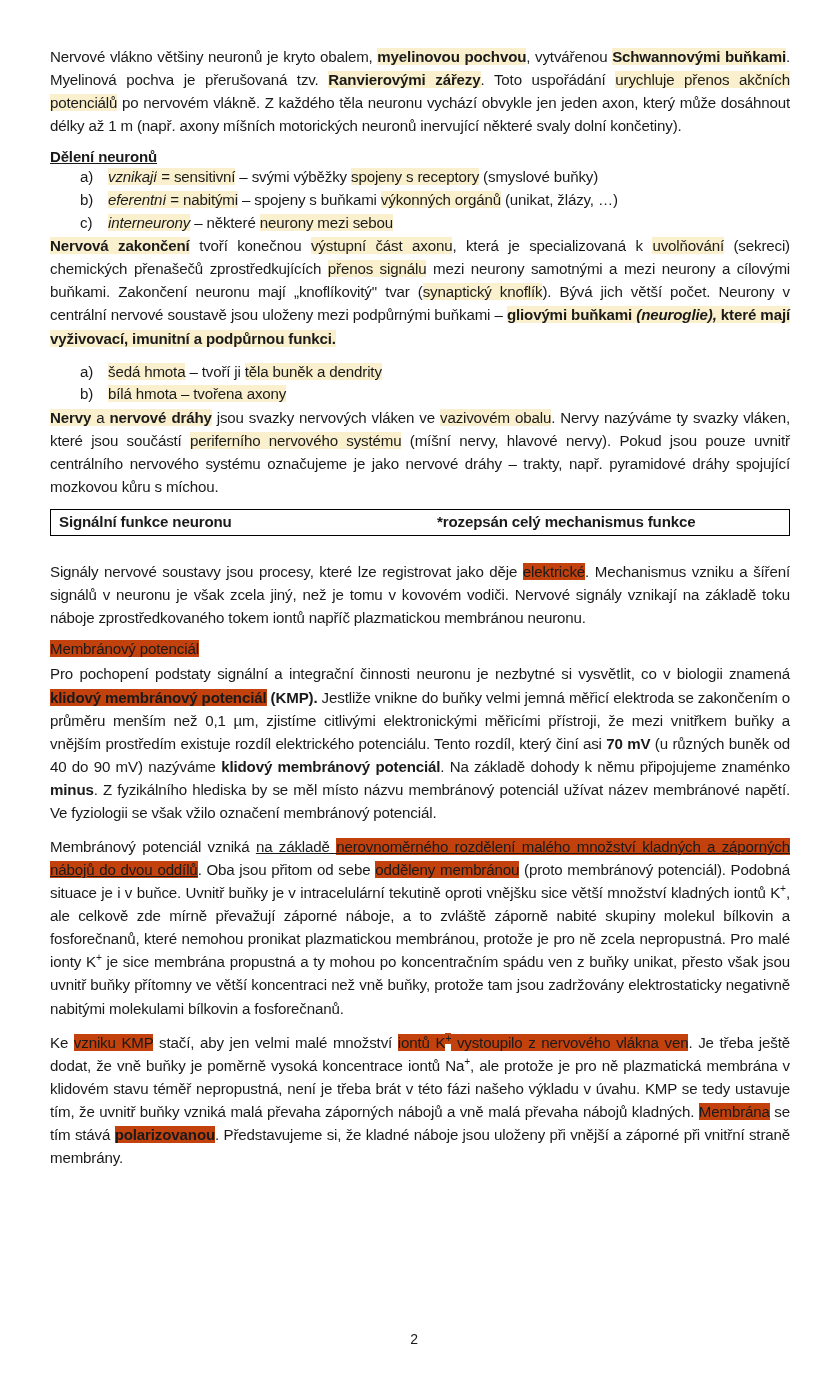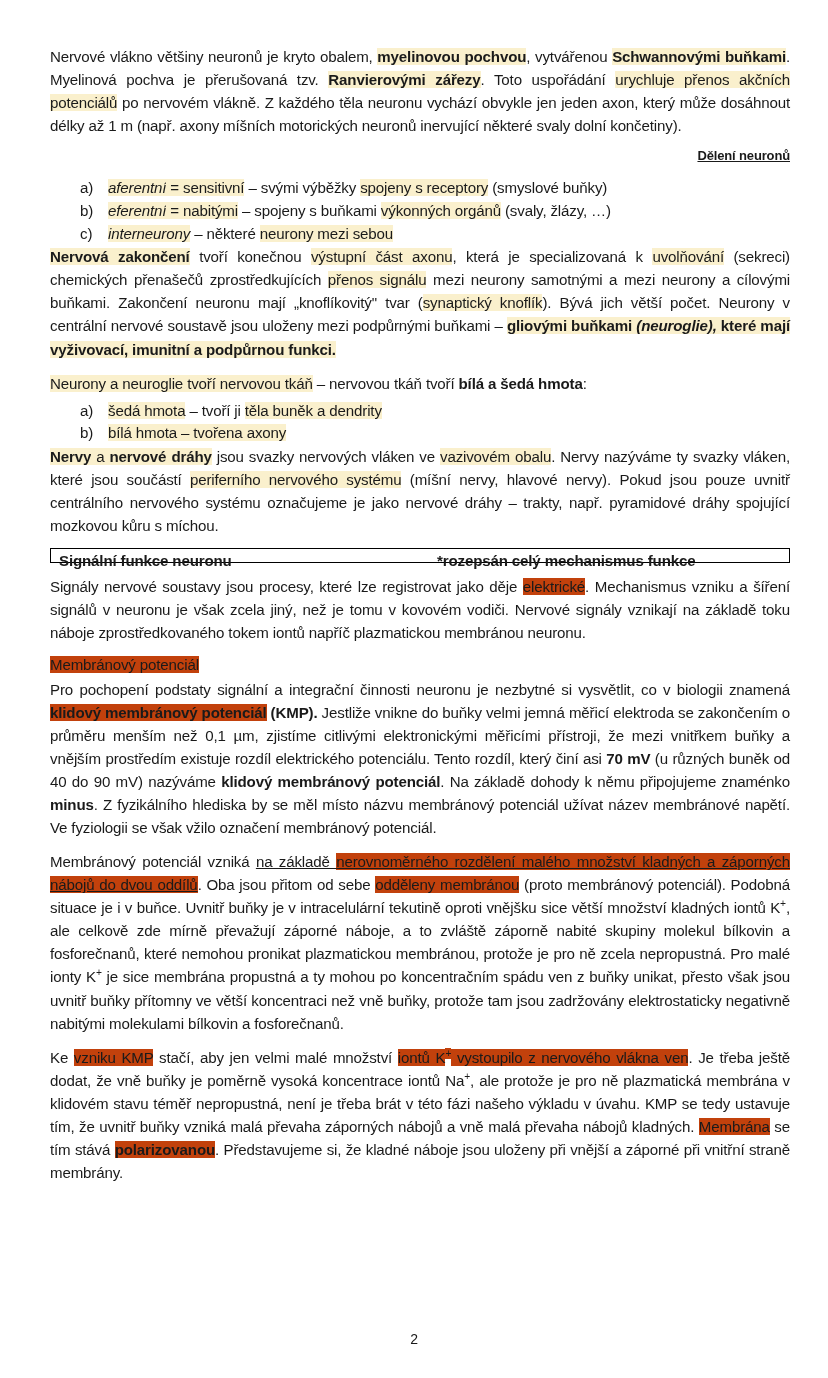--- a/index.html
+++ b/index.html
@@ -65,39 +65,38 @@
     letter-spacing: -0.15px;
     white-space: nowrap;
   }
   ol.alpha li .marker {
     position: absolute;
     left: 30px;
     top: 0;
   }
 
   .heading-u {
-    font-size: 13px;
+    font-size: 15px;
     font-weight: bold;
     text-decoration: underline;
-    margin-bottom: 14px;
+    margin-bottom: 1px;
     letter-spacing: -0.15px;
-    text-align: right;
   }
 
   .heading-b {
     font-size: 15.1px;
     font-weight: normal;
     letter-spacing: -0.15px;
   }
 
   
   .banner {
     border: 1.6px solid #000000;
-    height: 15px;
-    margin: 4px 0 12px 0;
+    height: 27px;
+    margin: 4px 0 24px 0;
     position: relative;
     box-sizing: border-box;
   }
   .banner .left {
     position: absolute;
     left: 8px;
     top: 3px;
     font-size: 15.1px;
     font-weight: bold;
     letter-spacing: -0.15px;
@@ -127,28 +126,27 @@
 </head>
 <body>
 
 <div class="page">
   <div class="content">
 
     <p class="para block"><span>Nervové vlákno většiny neuronů je kryto obalem, </span><span class="hl b">myelinovou pochvou</span><span>, vytvářenou </span><span class="hl b">Schwannovými buňkami</span><span>. Myelinová pochva je přerušovaná tzv. </span><span class="hl b">Ranvierovými zářezy</span><span>. Toto uspořádání </span><span class="hl">urychluje přenos akčních potenciálů</span><span> po nervovém vlákně. Z každého těla neuronu vychází obvykle jen jeden axon, který může dosáhnout délky až 1 m (např. axony míšních motorických neuronů inervující některé svaly dolní končetiny).</span></p>
 
     <div class="heading-u">Dělení neuronů</div>
     <ol class="alpha block">
-      <li><span class="marker">a)</span><span class="hl i">aferentní</span><span class="hl"> = sensitivní</span><span> – svými výběžky </span><span class="hl">spojeny s receptory</span><span> (smyslové buňky)</span></li>
-      <li><span class="marker">b)</span><span class="hl i">eferentní</span><span class="hl"> = nabitými</span><span> – spojeny s buňkami </span><span class="hl">výkonných orgánů</span><span> (svaly, žlázy, …)</span></li>
+      <li><span class="marker">a)</span><span class="hl i">vznikají</span><span class="hl"> = sensitivní</span><span> – svými výběžky </span><span class="hl">spojeny s receptory</span><span> (smyslové buňky)</span></li>
+      <li><span class="marker">b)</span><span class="hl i">eferentní</span><span class="hl"> = nabitými</span><span> – spojeny s buňkami </span><span class="hl">výkonných orgánů</span><span> (unikat, žlázy, …)</span></li>
       <li><span class="marker">c)</span><span class="hl i">interneurony</span><span> – některé </span><span class="hl">neurony mezi sebou</span></li>
     </ol>
 
     <p class="para block"><span class="hl b">Nervová zakončení</span><span> tvoří konečnou </span><span class="hl">výstupní část axonu</span><span>, která je specializovaná k </span><span class="hl">uvolňování</span><span> (sekreci) chemických přenašečů zprostředkujících </span><span class="hl">přenos signálu</span><span> mezi neurony samotnými a mezi neurony a cílovými buňkami. Zakončení neuronu mají „knoflíkovitý" tvar (</span><span class="hl">synaptický knoflík</span><span>). Bývá jich větší počet. Neurony v centrální nervové soustavě jsou uloženy mezi podpůrnými buňkami – </span><span class="hl b">gliovými buňkami </span><span class="hl b i">(neuroglie),</span><span class="hl b"> které mají vyživovací, imunitní a podpůrnou funkci.</span></p>
 
-    <p class="para block-tight"><span class="hl">Neurony a neuroglie tvoří nervovou tkáň</span><span> – nervovou tkáň tvoří </span><span class="b">bílá a šedá hmota</span><span>:</span></p>
     <ol class="alpha block">
       <li><span class="marker">a)</span><span class="hl">šedá hmota</span><span> – tvoří ji </span><span class="hl">těla buněk a dendrity</span></li>
       <li><span class="marker">b)</span><span class="hl">bílá hmota – tvořena </span><span class="hl">axony</span></li>
     </ol>
 
     <p class="para block"><span class="hl b">Nervy</span><span class="hl"> a </span><span class="hl b">nervové dráhy</span><span> jsou svazky nervových vláken ve </span><span class="hl">vazivovém obalu</span><span>. Nervy nazýváme ty svazky vláken, které jsou součástí </span><span class="hl">periferního nervového systému</span><span> (míšní nervy, hlavové nervy). Pokud jsou pouze uvnitř centrálního nervového systému označujeme je jako nervové dráhy – trakty, např. pyramidové dráhy spojující mozkovou kůru s míchou.</span></p>
 
     <div class="banner">
       <span class="left">Signální funkce neuronu</span>
       <span class="right">*rozepsán celý mechanismus funkce</span>

